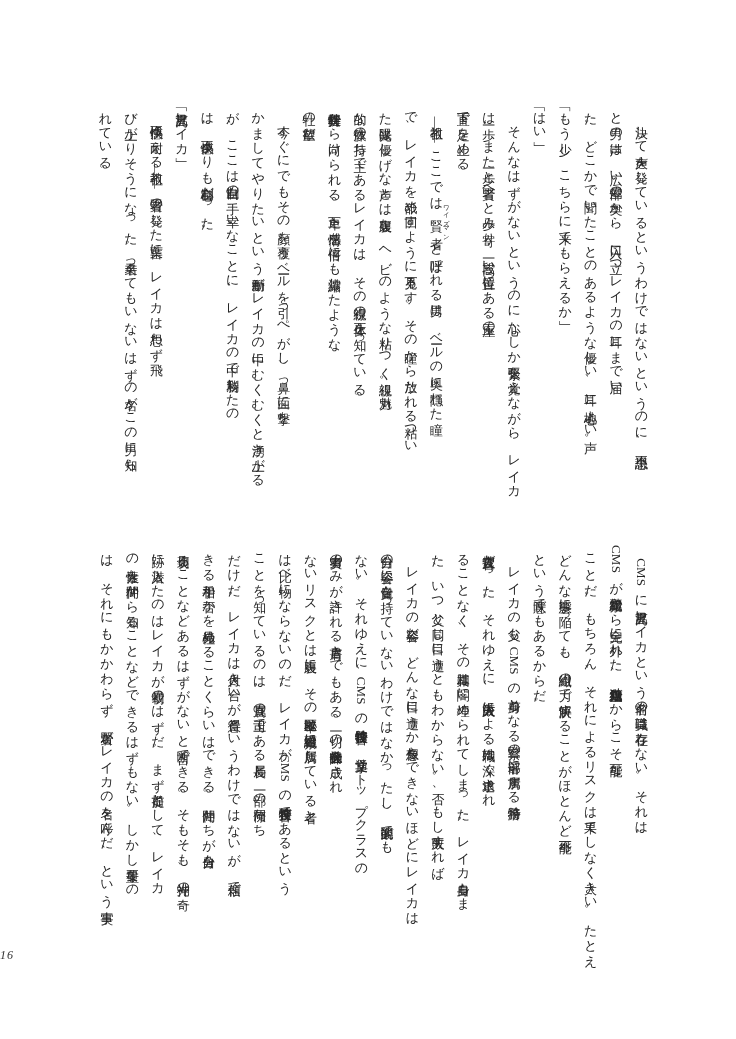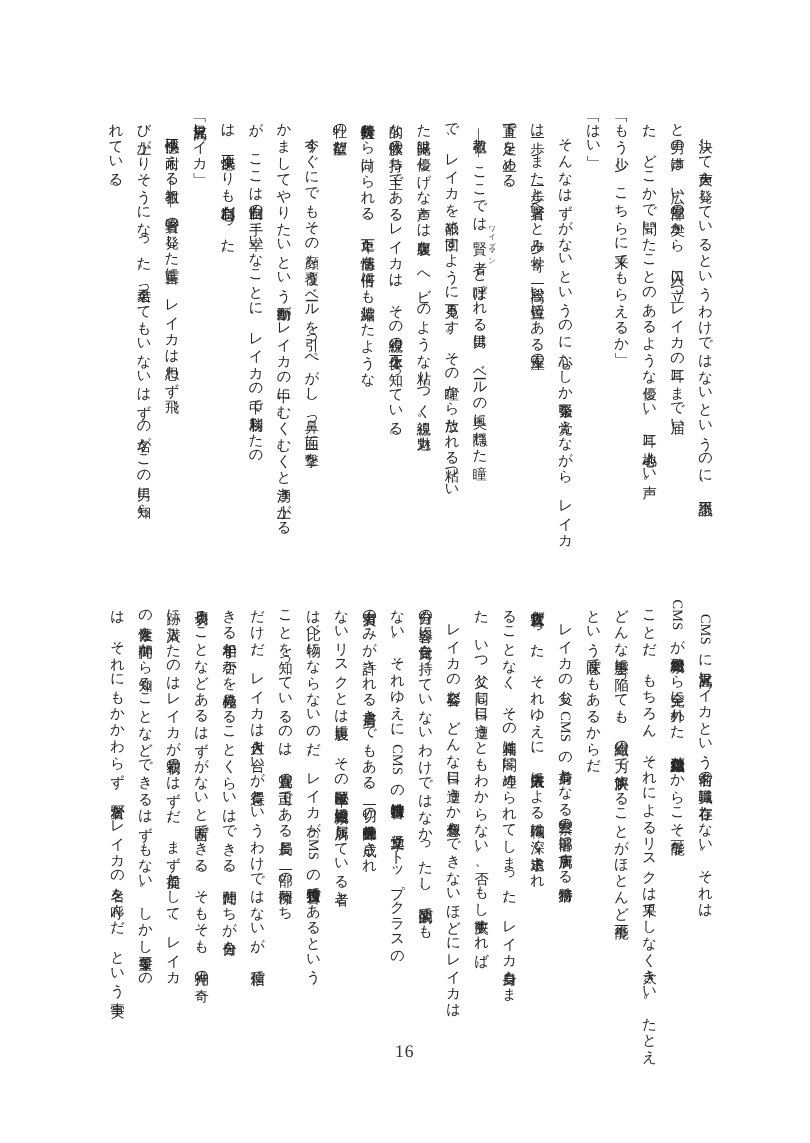--- a/index.html
+++ b/index.html
@@ -33,24 +33,24 @@
   }
   ruby rt {
     font-size: 6.5px;
     letter-spacing: 0;
   }
   .page-number {
     position: absolute;
     top: 948px;
     left: 0;
     width: 100%;
-    text-align: center;
-    font-size: 16px;
+    font-size: 12px;
     letter-spacing: 1px;
     color: #333333;
+    font-style: italic;
   }
 </style>
 </head>
 <body>
 
 <div class="page">
   <div id="top-block" class="vblock">
       <div class="line">　決して大声を発しているというわけではないというのに、不思議</div>
       <div class="line">と男の声は、広い部屋の奥から、入口に立つレイカの耳にまで届い</div>
       <div class="line">た。どこかで聞いたことのあるような優しい、耳に心地よい声。</div>

